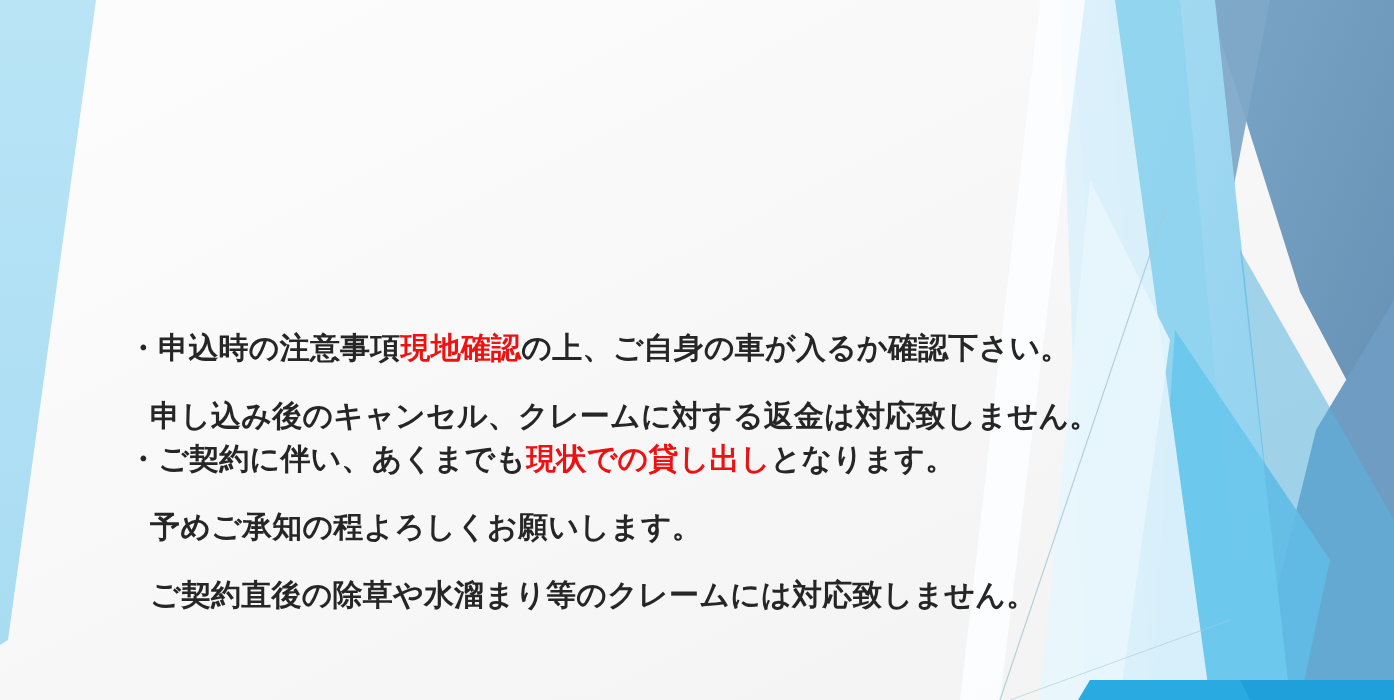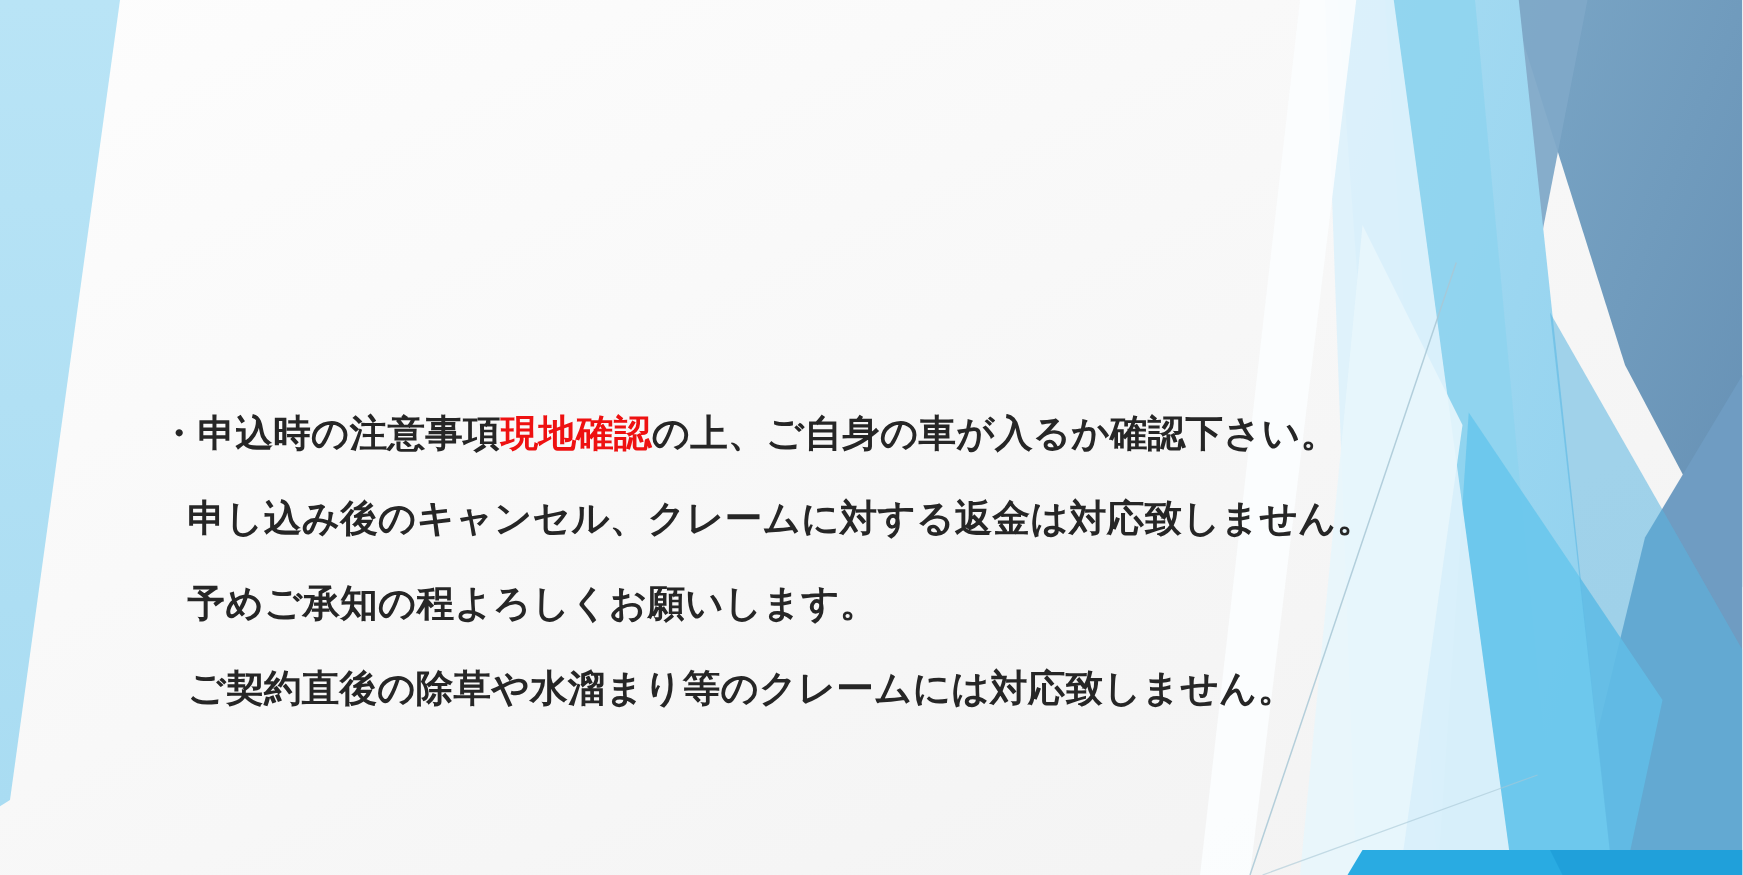--- a/index.html
+++ b/index.html
@@ -111,18 +111,19 @@
 
     <line x1="1000" y1="700" x2="1165" y2="210" stroke="#a9c8d6" stroke-width="1.2" opacity="0.85"></line>
     <line x1="1010" y1="700" x2="1230" y2="620" stroke="#a9c8d6" stroke-width="1" opacity="0.6"></line>
   </svg>
 
   <div id="content">
 
     <div id="body-block">
         <div class="body-line"><span class="bullet-mark">・</span><span>申込時の注意事項</span><span class="seg-red">現地確認</span><span>の上、ご自身の車が入るか確認下さい。</span></div>
         <div class="body-line indented"><span>申し込み後のキャンセル、クレームに対する返金は対応致しません。</span></div>
+        <div class="body-line"><span class="bullet-mark">・</span><span>ご契約に伴い、あくまでも</span><span class="seg-red">現状での貸し出し</span><span>となります。</span></div>
         <div class="body-line indented"><span>予めご承知の程よろしくお願いします。</span></div>
         <div class="body-line indented"><span>ご契約直後の除草や水溜まり等のクレームには対応致しません。</span></div>
       </div>
   </div>
 
 </div>
 
 </body></html>

